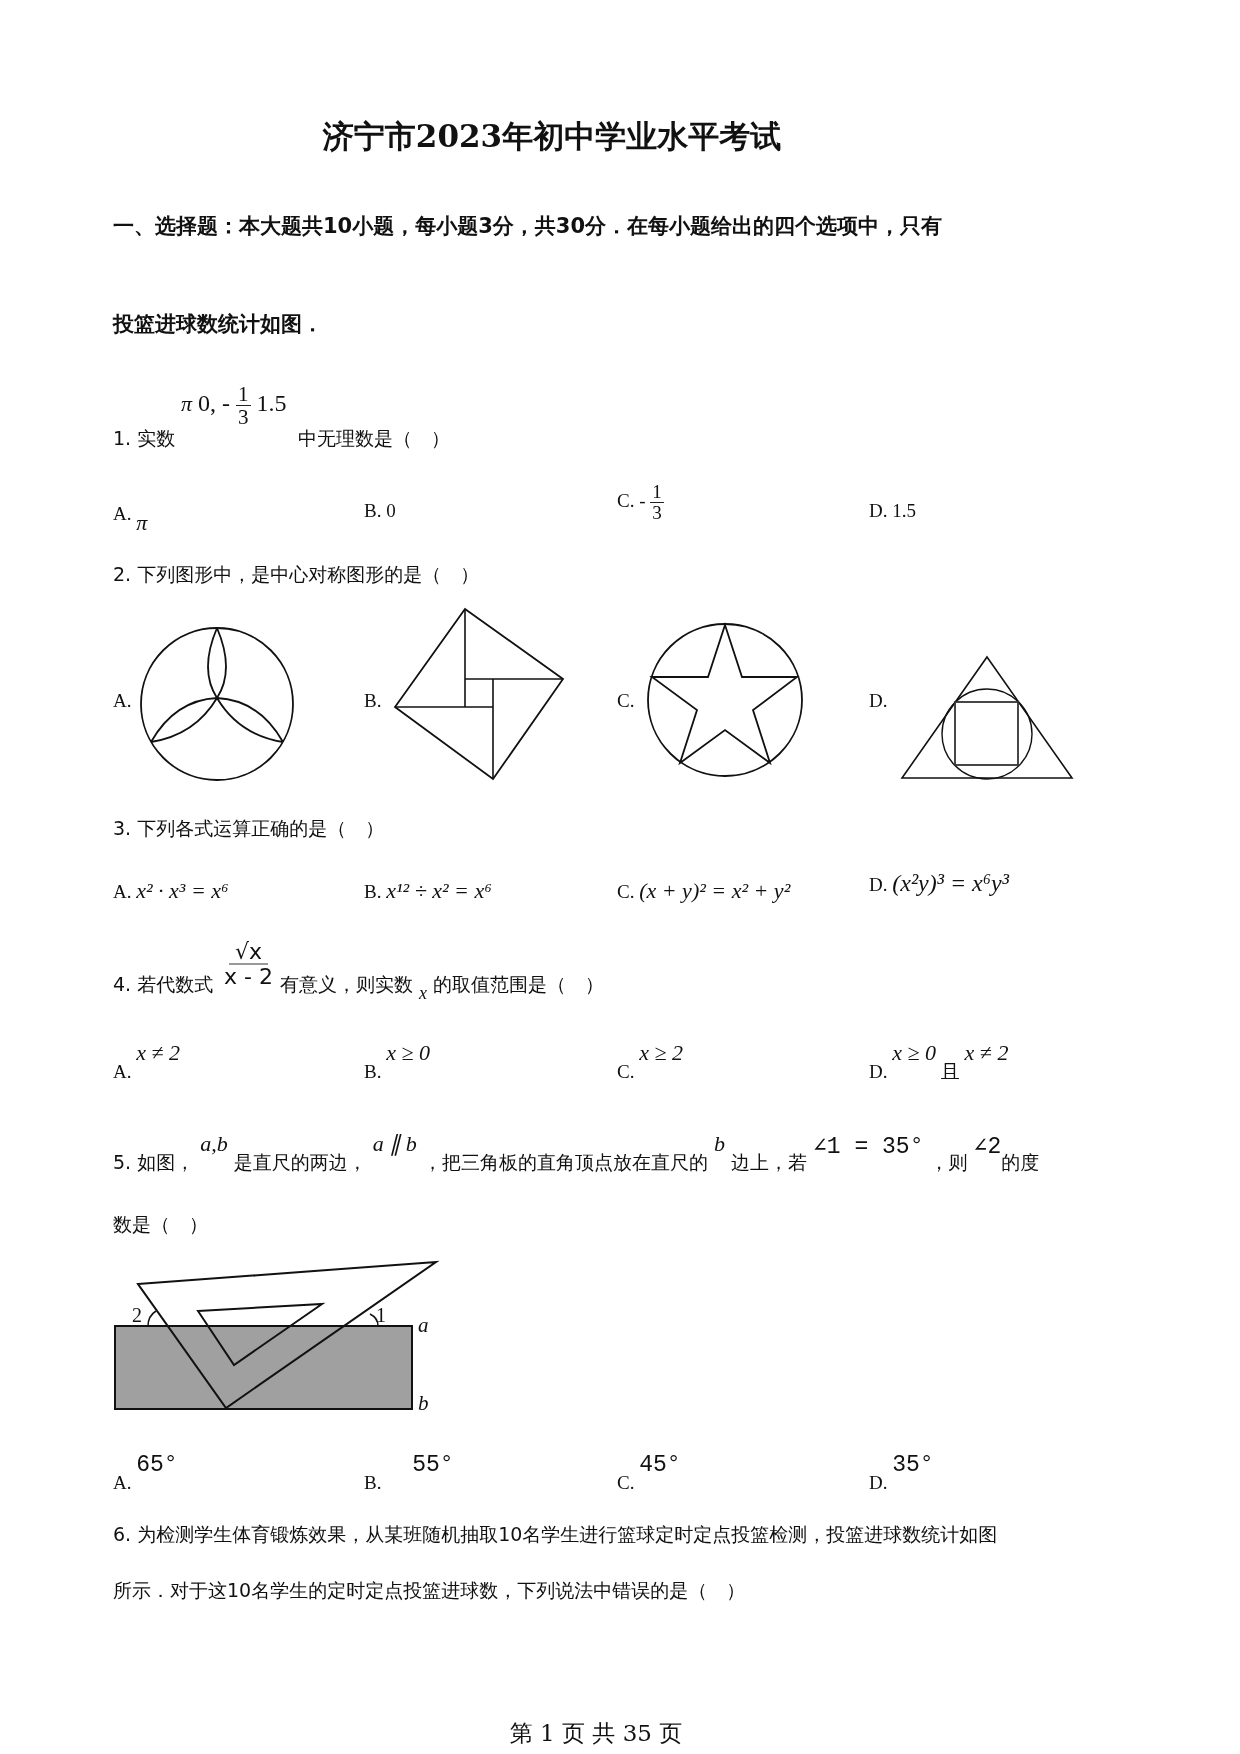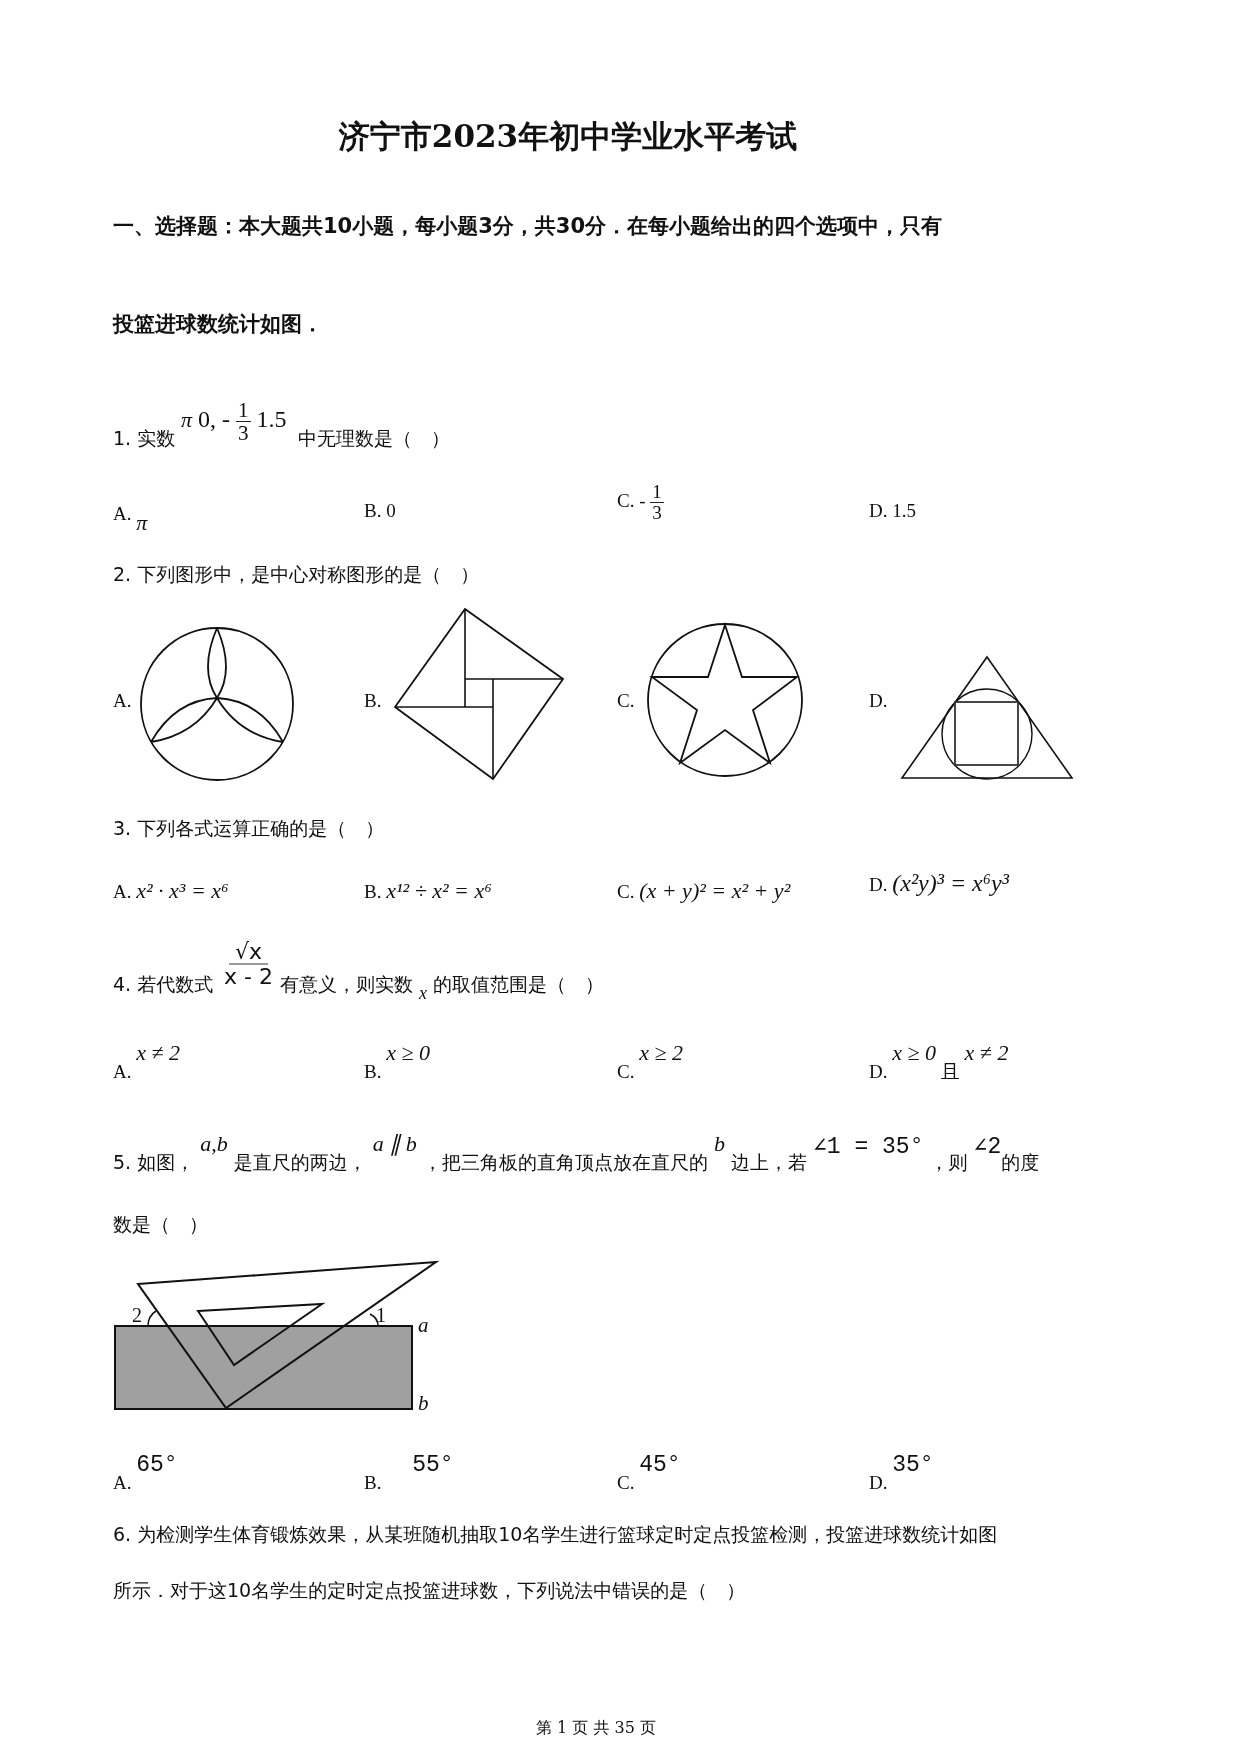--- a/index.html
+++ b/index.html
@@ -1,41 +1,41 @@
 <!DOCTYPE html>
 <html><head>
 <meta charset="utf-8">
 <style>
   html, body { margin: 0; padding: 0; background: #ffffff; }
   body { width: 1240px; height: 1754px; position: relative; overflow: hidden;
          font-family: "DejaVu Serif", "Liberation Serif", serif; color: #111; }
   .abs { position: absolute; white-space: nowrap; }
-  .title { left: 16px; width: 1104px; top: 116px; text-align: center; font-size: 31px; font-weight: bold;
+  .title { left: 0; width: 1104px; top: 116px; text-align: center; font-size: 31px; font-weight: bold;
            font-family: "DejaVu Serif", serif; letter-spacing: 0px; }
   .section { font-size: 21px; font-weight: bold; font-family: "DejaVu Sans", sans-serif; }
   .q { font-size: 19px; font-family: "DejaVu Sans", sans-serif; }
   .opt { font-size: 19px; font-family: "Liberation Serif", serif; }
   .math { font-family: "Liberation Serif", serif; font-style: italic; font-size: 22px; }
   .mathup { font-family: Liberation Mono, monospace; font-size: 23px; }
   .frac { display: inline-flex; flex-direction: column; align-items: center; vertical-align: middle;
           font-family: "Liberation Serif", serif; font-size: 21px; line-height: 1.05; }
   .frac .num { border-bottom: 1.5px solid #222; padding: 0 2px; }
-  .footer { left: 0; width: 1192px; top: 1718px; text-align: center; font-size: 16px;
+  .footer { left: 0; width: 1192px; top: 1718px; text-align: center; font-size: 23px;
             font-family: "DejaVu Serif", serif; }
   svg { position: absolute; overflow: visible; }
 </style>
 </head>
 <body>
 
 <div class="abs title">济宁市2023年初中学业水平考试</div>
 
 <div class="abs section" style="left:113px; top:212px;">一、选择题：本大题共10小题，每小题3分，共30分．在每小题给出的四个选项中，只有</div>
 <div class="abs section" style="left:113px; top:310px;">投篮进球数统计如图．</div>
 
-<div class="abs" style="left:181px; top:383px; font-family:'Liberation Serif',serif; font-size:24px;margin-top:16px;">
+<div class="abs" style="left:181px; top:383px; font-family:'Liberation Serif',serif; font-size:24px;">
   <span class="math">π</span>
   <span>0</span><span>,</span>
   <span>-</span>
   <span class="frac">
       <span class="num">1</span>
       <span>3</span>
     </span>
   <span>1.5</span>
 </div>
 <div class="abs q" style="left:113px; top:426px;">

